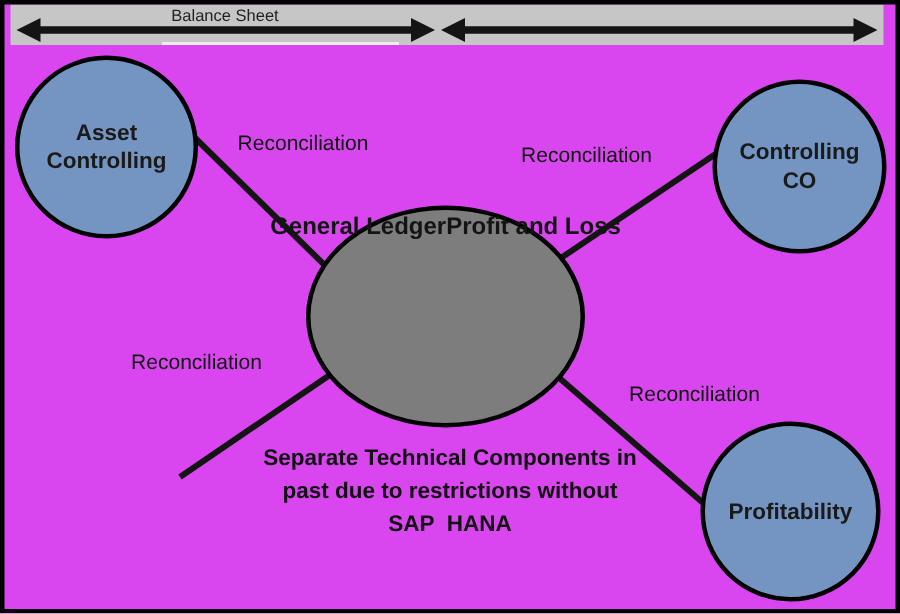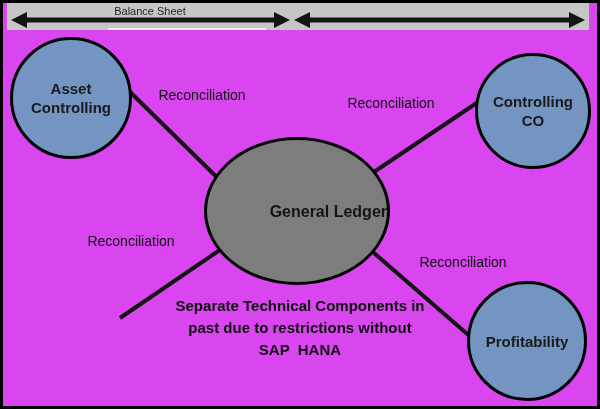--- a/index.html
+++ b/index.html
@@ -73,22 +73,22 @@
     position: absolute;
     z-index: 3;
     left: 204px;
     top: 137px;
     width: 186px;
     height: 148px;
     border: 3px solid #000000;
     border-radius: 50%;
     background: #7d7d7d;
     display: flex;
-    flex-direction: column;
-    align-items: flex-end;
+    flex-direction: row;
+    align-items: flex-start;
     justify-content: center;
     text-align: center;
     font-weight: bold;
     font-size: 16px;
     line-height: 23px;
     color: #141414;
     box-sizing: border-box;
   }
   .recon-label {
     position: absolute;
@@ -157,20 +157,21 @@
     <span class="line">CO</span>
   </div>
 
 
   <div class="node profit">
     <span class="line">Profitability</span>
   </div>
 
   <div class="center-ellipse">
     <span class="line">General Ledger</span>
+    <span class="line">Profit and Loss</span>
   </div>
 
   <div class="recon-label tl">Reconciliation</div>
   <div class="recon-label tr">Reconciliation</div>
   <div class="recon-label bl">Reconciliation</div>
   <div class="recon-label br">Reconciliation</div>
 
   <div class="note">
     <span class="line">Separate Technical Components in</span>
     <span class="line">past due to restrictions without</span>

